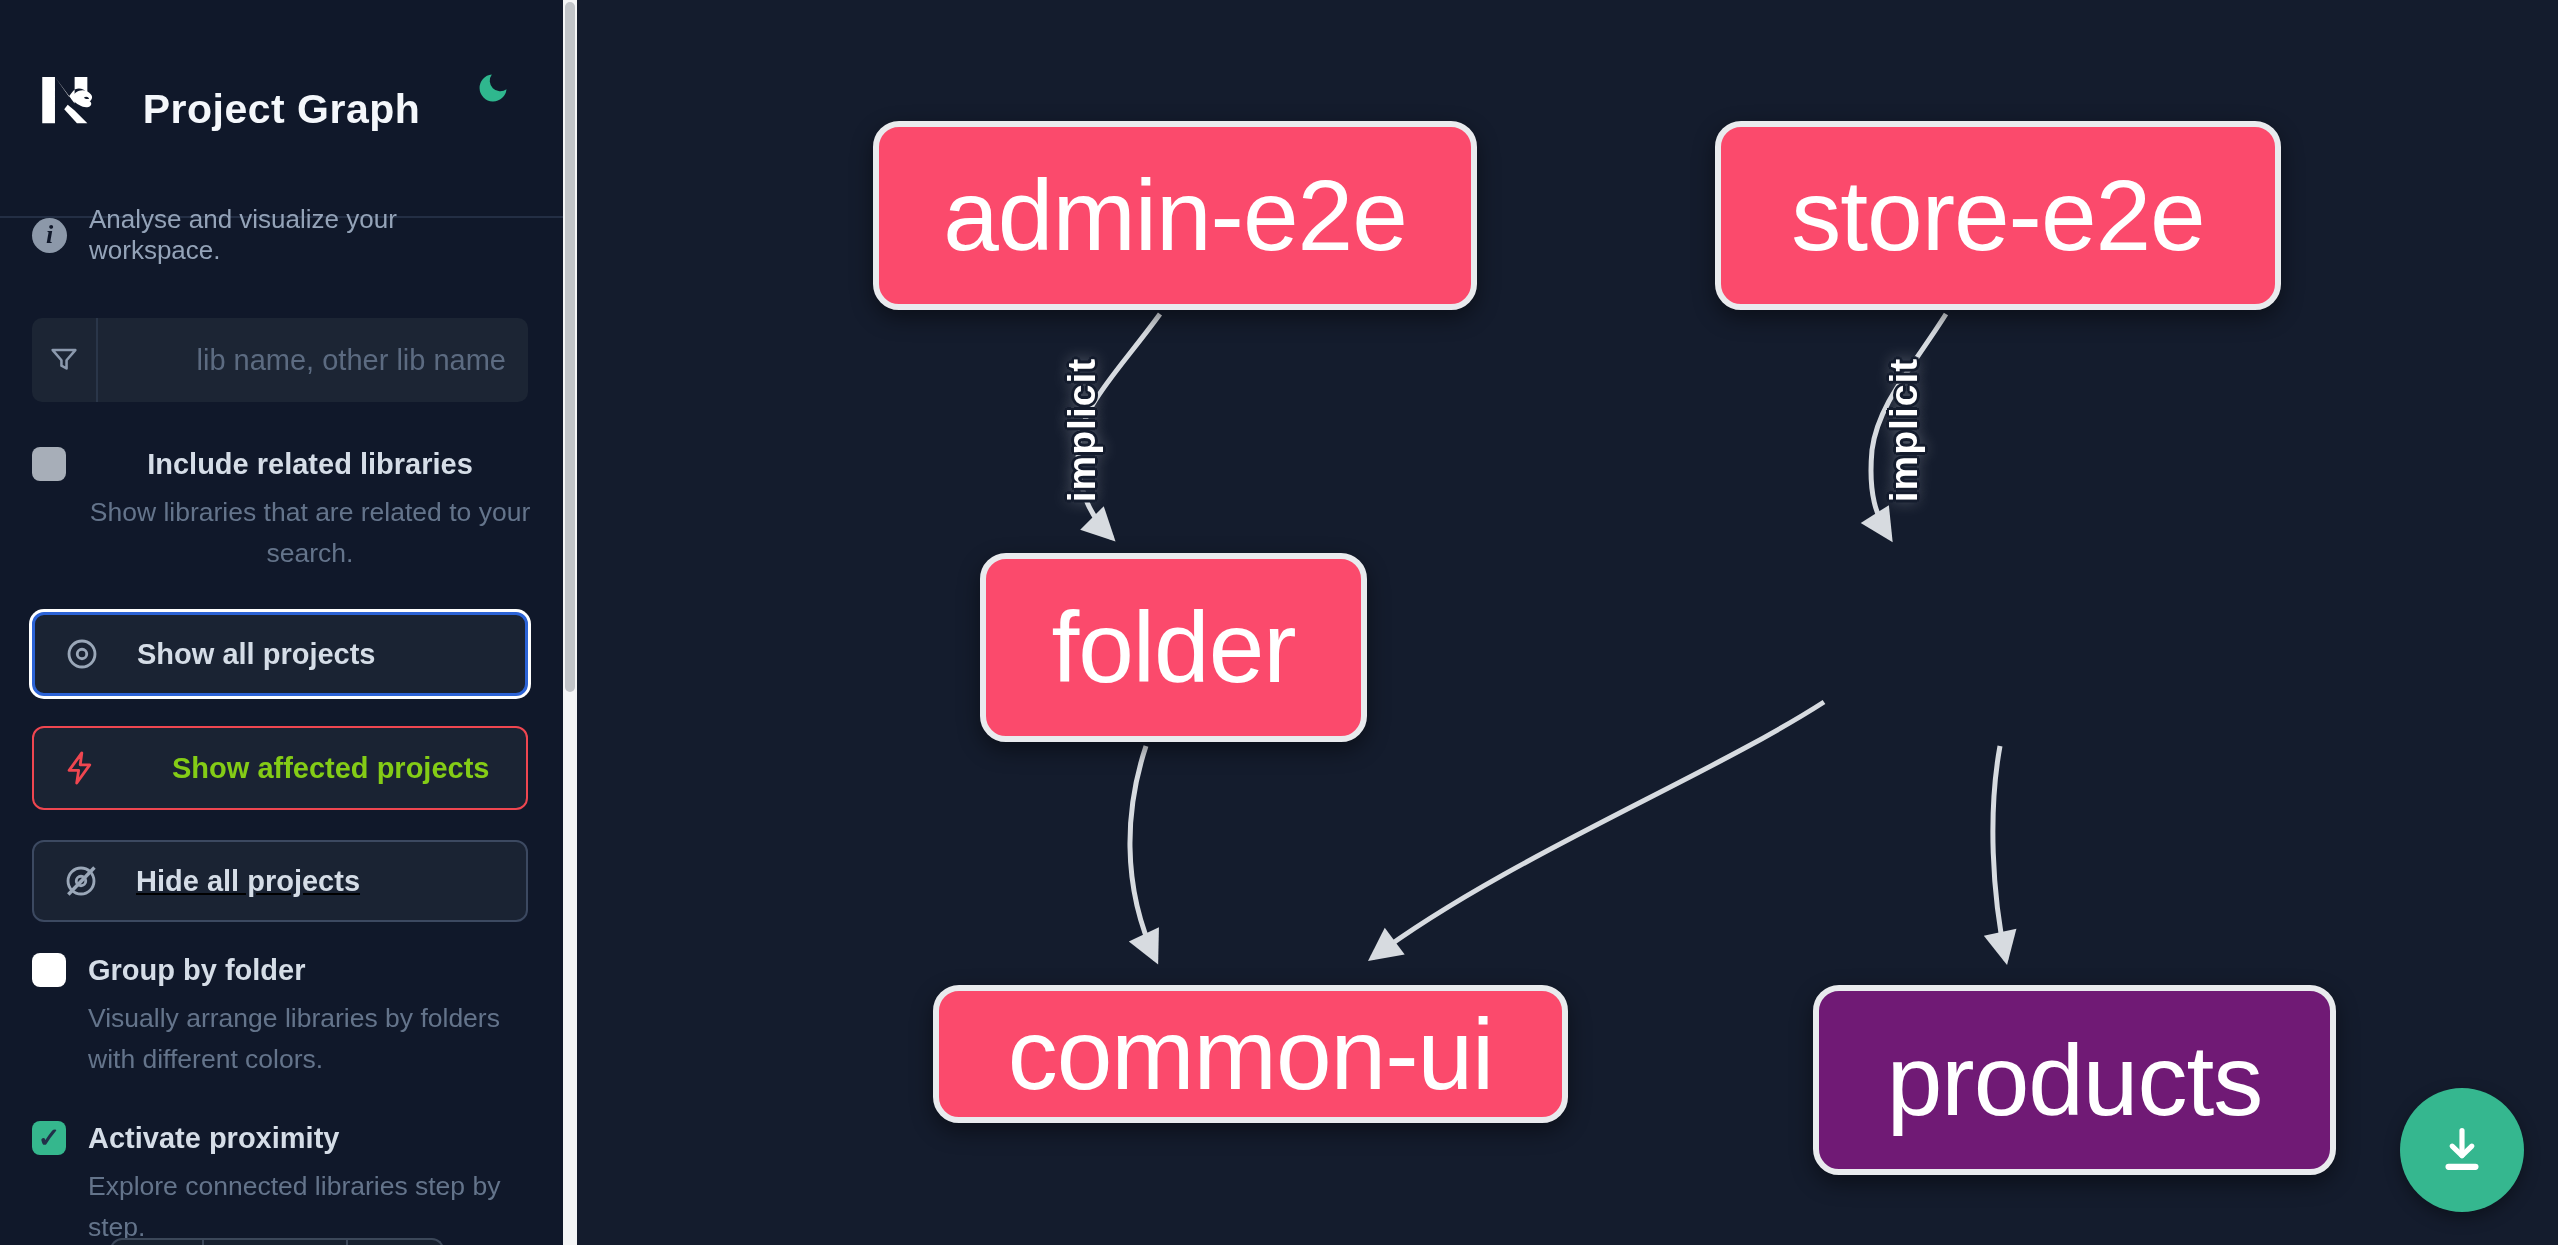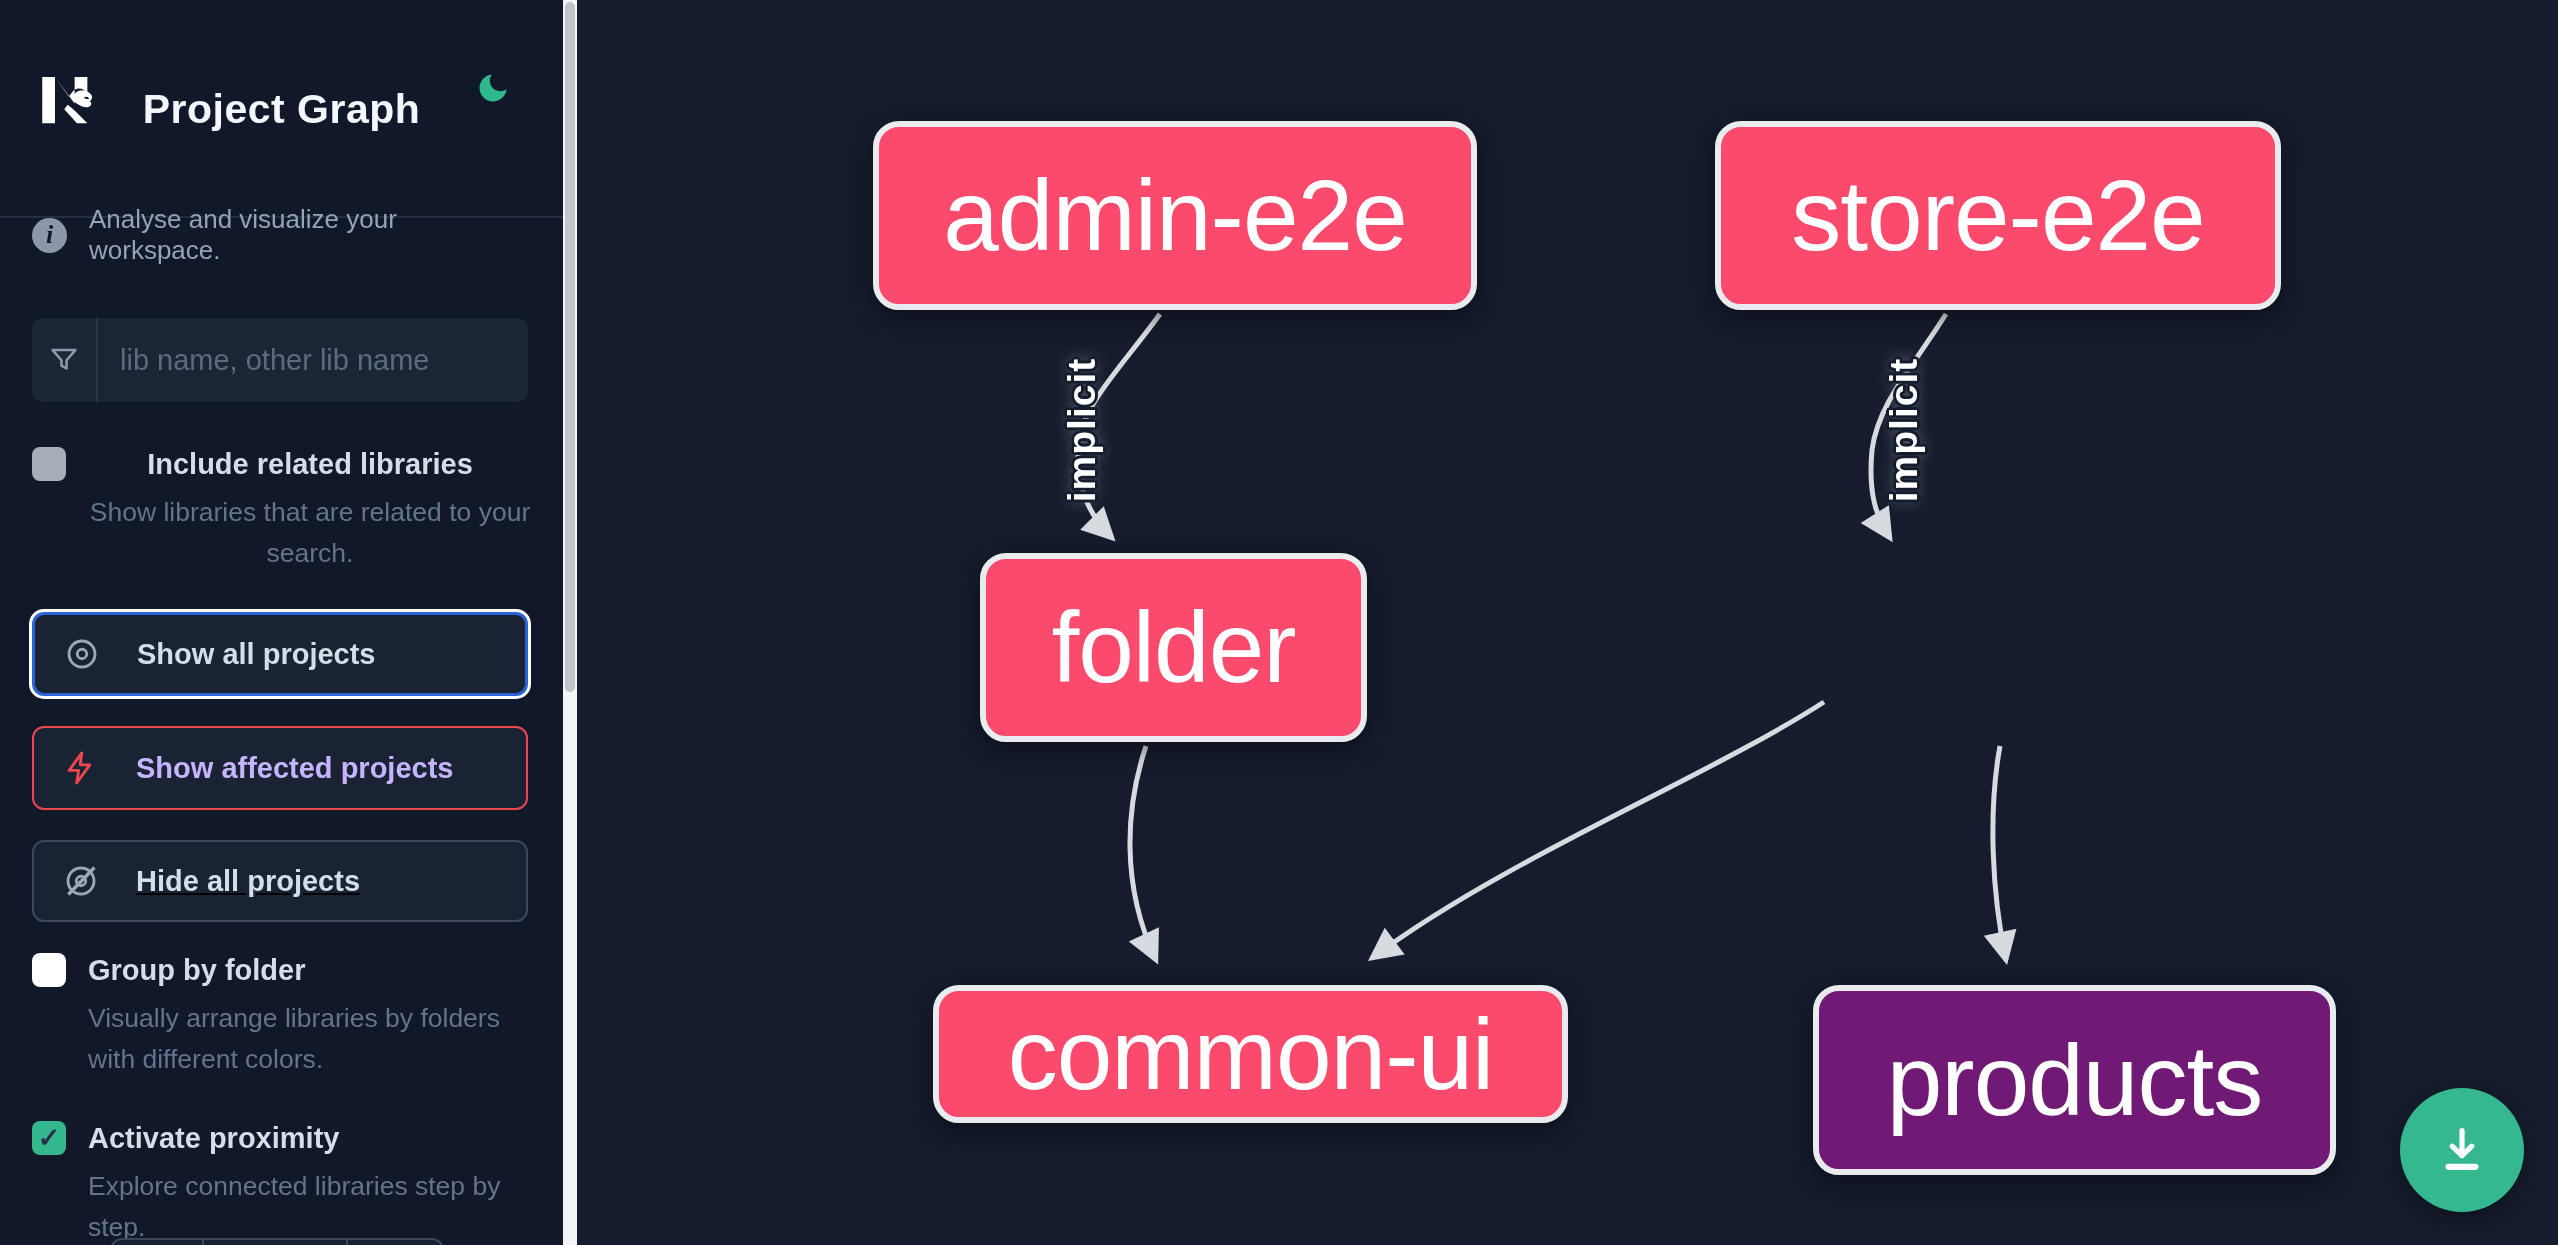--- a/index.html
+++ b/index.html
@@ -20,39 +20,39 @@
   .info-dot{width:35px;height:35px;border-radius:50%;background:#8c98a9;color:#10182a;
             display:flex;align-items:center;justify-content:center;
             font-family:"Liberation Serif",serif;font-weight:700;font-style:italic;font-size:26px;flex:none;}
   .tagline span.txt{color:#94a3b8;font-size:26px;}
 
   .search{position:absolute;left:32px;top:318px;width:496px;height:84px;background:#1c2534;
           border-radius:10px;display:flex;align-items:stretch;overflow:hidden;}
   .search .funnel-cell{width:66px;display:flex;align-items:center;justify-content:center;
           border-right:2px solid #2a3649;flex:none;}
   .search input{flex:1;background:transparent;border:none;outline:none;color:#ec4899;
-          font-size:29px;padding:0 22px;font-family:"Liberation Sans",sans-serif;}
+          font-size:29px;padding:0 31px;font-family:"Liberation Sans",sans-serif;text-align:right;}
   .search input::placeholder{color:#5c6b81;}
 
   .check-row{position:absolute;left:32px;width:500px;display:block;cursor:pointer;}
   .check-box{position:absolute;left:0;top:3px;width:34px;height:34px;border-radius:8px;}
   .cb-gray{background:#a7aeb8;}
   .cb-white{background:#ffffff;}
   .cb-green{background:#35b78d;color:#223049;display:flex;align-items:center;justify-content:center;
             font-size:27px;font-weight:700;}
   .check-label{display:block;margin-left:56px;color:#d5dde7;font-size:29px;font-weight:700;line-height:40px;}
   .check-desc{display:block;margin-left:56px;margin-top:8px;color:#64748b;font-size:26.5px;line-height:41px;width:444px;}
 
   .sb-btn{position:absolute;left:32px;width:496px;height:84px;border-radius:12px;background:#1a2333;
           display:flex;align-items:center;gap:36px;padding:0 28px;cursor:pointer;border:2px solid #3c4961;
           font-family:"Liberation Sans",sans-serif;}
   .sb-btn .lbl{font-size:29px;font-weight:700;color:#d5dde7;}
   .btn-focused{border:3px solid #2c63d6;box-shadow:0 0 0 3px #ffffff;}
   .btn-affected{border:2px solid #ef4650;}
-  .btn-affected .lbl{color:#c4b5fd;}
+  .btn-affected .lbl{color:#84cc16;margin-left:36px;}
 
   .seg-sliver{position:absolute;left:110px;top:1238px;width:334px;height:10px;display:flex;}
   .seg-cell{height:24px;background:#18212f;border:2px solid #3b4759;border-bottom:none;}
   .seg-cell.c1{width:94px;border-radius:12px 0 0 0;}
   .seg-cell.c2{width:144px;border-left:none;}
   .seg-cell.c3{width:96px;border-left:none;border-radius:0 12px 0 0;}
 
   
   .scroll-track{position:absolute;left:563px;top:0;width:14px;height:1245px;background:#f4f5f6;}
   .scroll-thumb{position:absolute;left:2px;top:2px;width:10px;height:690px;background:#c1c4c8;border-radius:6px;}

